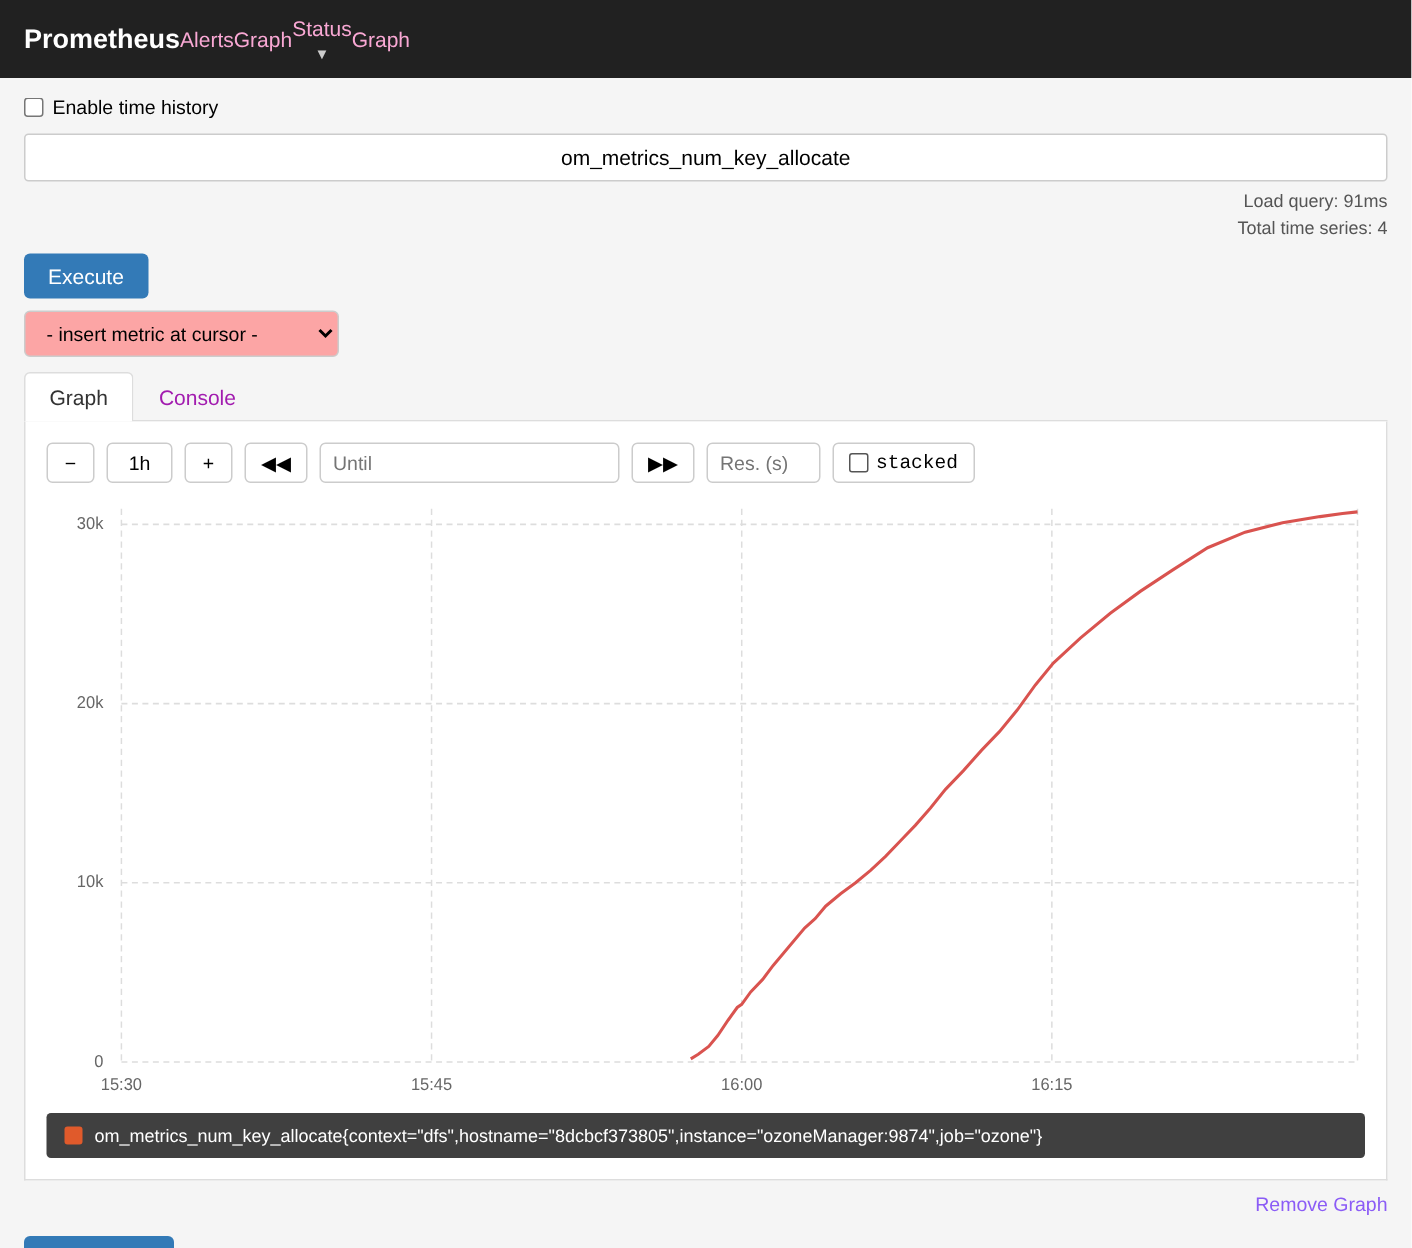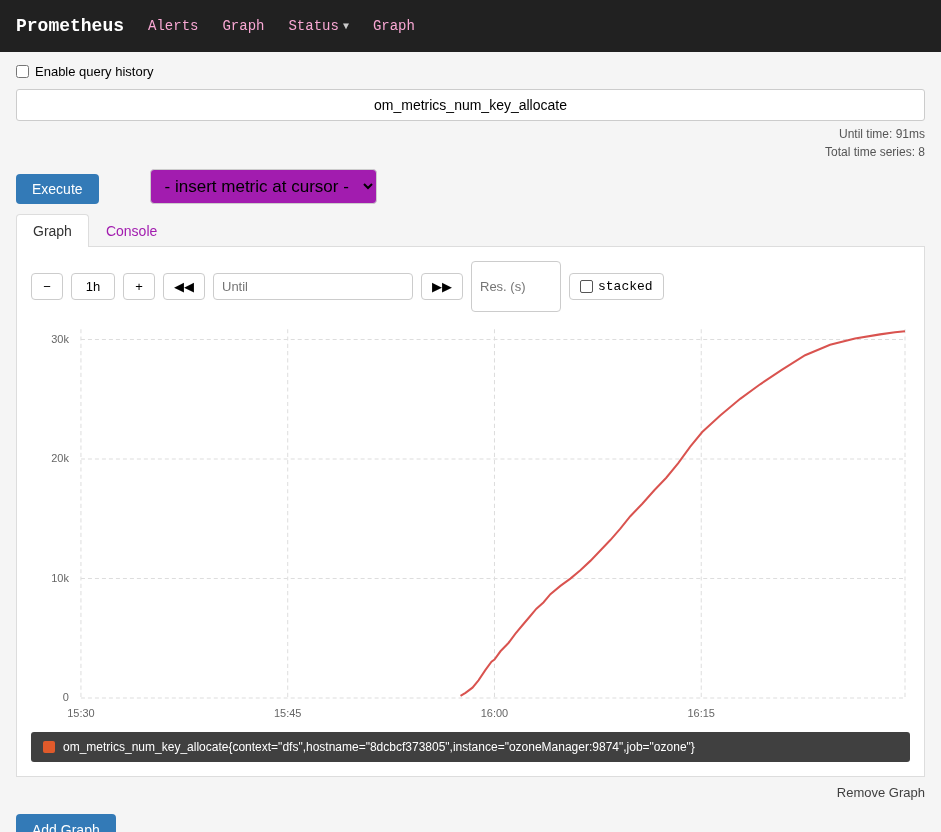--- a/index.html
+++ b/index.html
@@ -6,26 +6,24 @@
     body { font-family: Arial, Helvetica, sans-serif; font-size: 13px; background: #f5f5f5; }
 
     
     nav {
       background: #212121;
       color: #fff;
       display: flex;
       align-items: center;
       height: 52px;
       padding: 0 16px;
-      gap: 24px;
-      font-family: Liberation Mono, monospace;
     }
     nav .brand { font-size: 18px; font-weight: bold; color: #fff; }
     nav a { color: #f9a8d4; text-decoration: none; font-size: 14px; cursor: pointer; }
-    nav .status-wrapper { display: flex; align-items: center; gap: 4px; }
+    nav .status-wrapper { display: flex; align-items: center; gap: 4px; flex-direction: column; }
 
     
     .main { padding: 12px 16px; }
 
     
     .query-history { margin-bottom: 10px; display: flex; align-items: center; gap: 6px; }
     .query-history input[type=checkbox] { cursor: pointer; }
     .query-history label { font-size: 13px; cursor: pointer; }
 
     
@@ -37,39 +35,38 @@
       border: 1px solid #ccc;
       border-radius: 3px;
       outline: none;
       text-align: center;
     }
 
     
     .load-info { text-align: right; font-size: 12px; color: #555; margin-bottom: 8px; line-height: 1.5; }
 
     
-    .toolbar { display: flex; align-items: flex-end; gap: 8px; margin-bottom: 10px; }
+    .toolbar { display: flex; align-items: flex-start; gap: 8px; margin-bottom: 10px; flex-direction: column; }
     .btn-execute {
       background: #337ab7;
       color: #fff;
       border: none;
       padding: 7px 16px;
       border-radius: 4px;
       font-size: 14px;
       cursor: pointer;
     }
     .insert-metric-select {
       padding: 6px 10px;
-      font-size: 17px;
-      border: 1px solid #ccc;
-      border-radius: 4px;
-      cursor: pointer;
-      background: #a21caf;
+      font-size: 13px;
+      border: 1px solid #ccc;
+      border-radius: 4px;
+      cursor: pointer;
+      background: #fca5a5;
       min-width: 210px;
-      margin-left: 43px;
     }
 
     
     .tabs { display: flex; border-bottom: 1px solid #ddd; margin-bottom: 0; }
     .tab {
       padding: 8px 16px;
       cursor: pointer;
       font-size: 14px;
       border: 1px solid transparent;
       border-bottom: none;
@@ -118,22 +115,22 @@
     .until-input {
       border: 1px solid #ccc;
       border-radius: 4px;
       padding: 5px 8px;
       width: 200px;
       font-size: 13px;
     }
     .res-input {
       border: 1px solid #ccc;
       border-radius: 4px;
-      padding: 17px 8px;
-      width: 90px;
+      padding: 5px 8px;
+      width: 76px;
       font-size: 13px;
     }
     .stacked-btn {
       background: #fff;
       border: 1px solid #ccc;
       border-radius: 4px;
       padding: 5px 10px;
       font-size: 13px;
       cursor: pointer;
       display: flex;
@@ -181,21 +178,21 @@
       flex-shrink: 0;
     }
 
     
     .remove-row {
       display: flex;
       justify-content: flex-end;
       padding: 8px 0 4px;
     }
     .remove-link {
-      color: #404040;
+      color: #8b5cf6;
       cursor: pointer;
       font-size: 13px;
       text-decoration: none;
     }
 
     
     .add-graph-row { padding: 10px 0; }
     .btn-add-graph {
       background: #337ab7;
       color: #fff;
@@ -217,30 +214,30 @@
     <a>Status</a>
     <span style="color:#ccc;font-size:10px;">▼</span>
   </span>
   <a>Graph</a>
 </nav>
 
 <div class="main">
 
   <div class="query-history">
     <input type="checkbox" id="qh-check" style="">
-    <label for="qh-check">Enable query history</label>
+    <label for="qh-check">Enable time history</label>
   </div>
 
   <div class="query-input-wrap">
     <input type="text" class="query-input" value="om_metrics_num_key_allocate" style="">
   </div>
 
   <div class="load-info">
-    <div>Until time: 91ms</div>
-    <div>Total time series: 8</div>
+    <div>Load query: 91ms</div>
+    <div>Total time series: 4</div>
   </div>
 
   <div class="toolbar">
     <button class="btn-execute">Execute</button>
     <select class="insert-metric-select">
       <option>- insert metric at cursor -</option>
     </select>
   </div>
 
   <div class="tabs">

